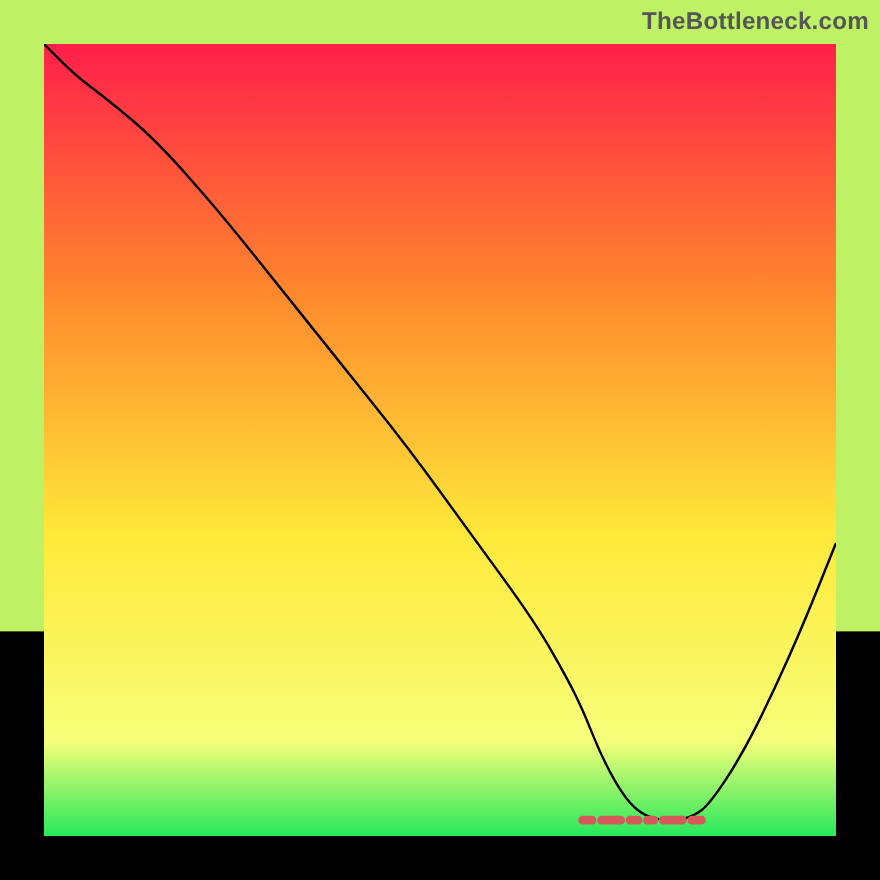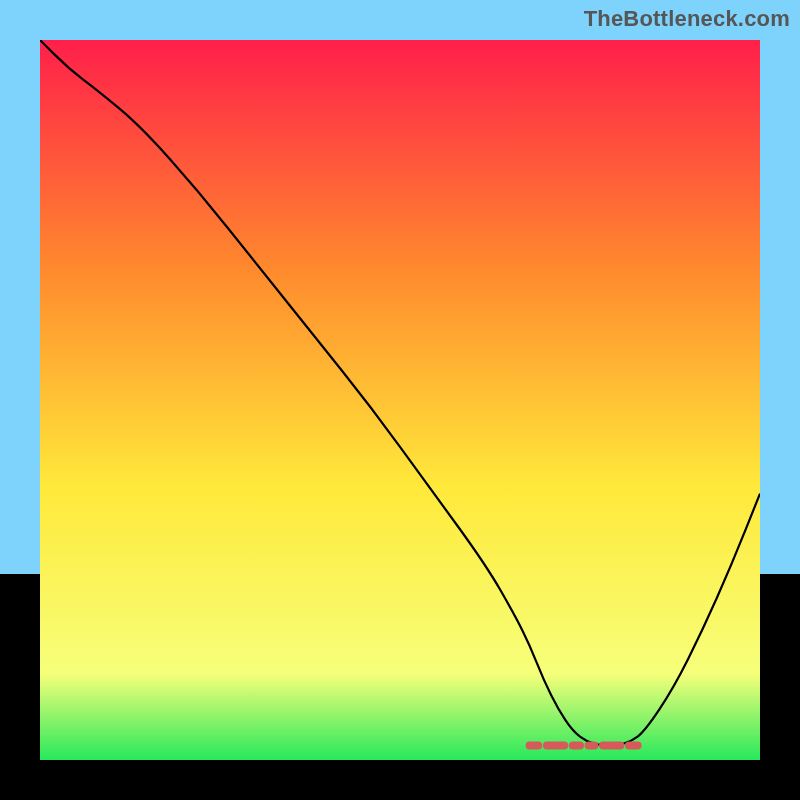--- a/index.html
+++ b/index.html
@@ -1,21 +1,21 @@
 <!DOCTYPE html>
 <html><head>
 <meta charset="utf-8">
 <style>
   * { margin: 0; padding: 0; box-sizing: border-box; }
   html, body { width: 800px; height: 800px; overflow: hidden; background: #000; }
   .frame {
     position: relative;
     width: 800px;
     height: 574px;
-    background: #7dd3fc;
+    background: #bef264;
   }
   .attribution {
     position: absolute;
     top: 6px;
     right: 10px;
     font-family: Arial, Helvetica, sans-serif;
     font-size: 22px;
     font-weight: bold;
     color: #565656;
     letter-spacing: 0.2px;

